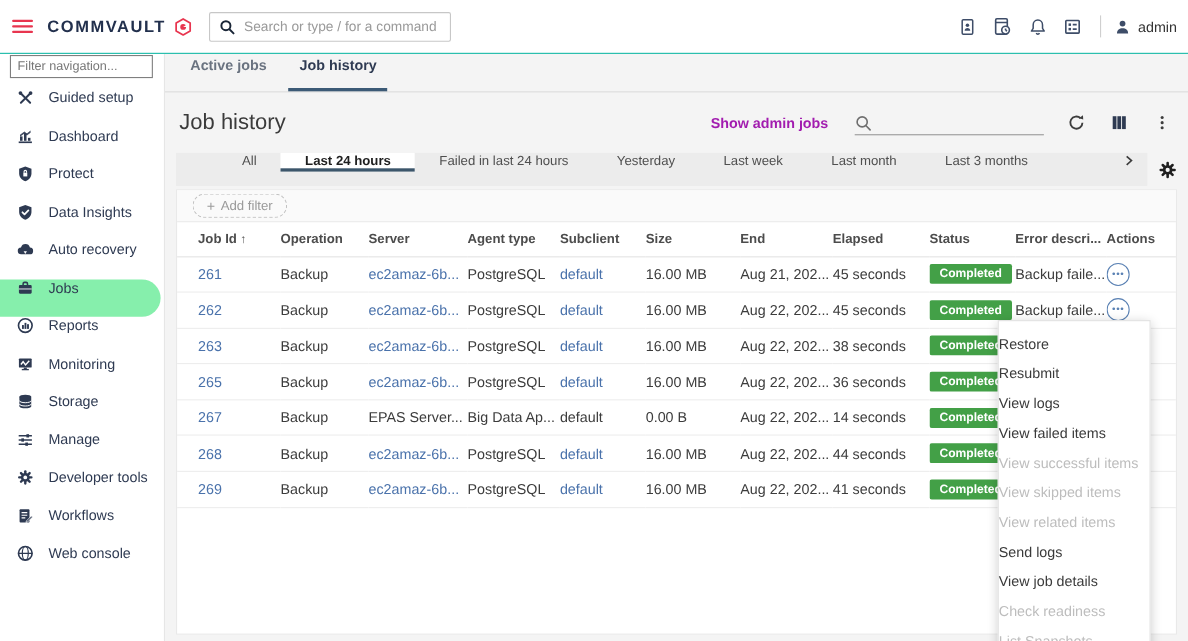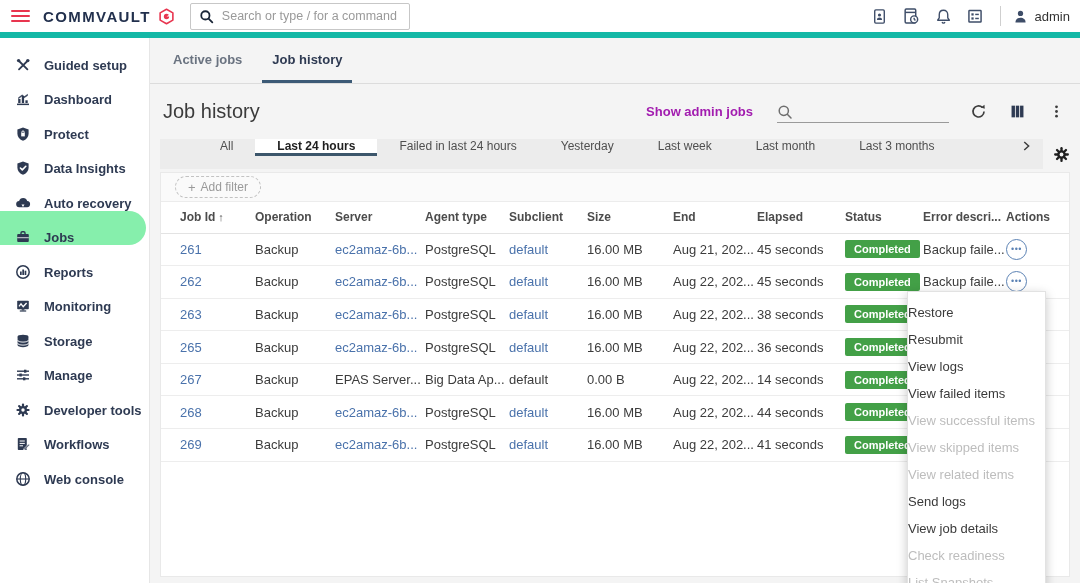--- a/index.html
+++ b/index.html
@@ -1,21 +1,21 @@
 <!DOCTYPE html>
 <html><head>
 <meta charset="utf-8">
 <style>
   * { margin:0; padding:0; box-sizing:border-box; }
   html,body { width:1080px; height:583px; overflow:hidden; }
   body { font-family:"Liberation Sans", sans-serif; background:#f4f4f4; position:relative; color:#3c3c3c; }
 
   
-  .topbar { position:absolute; top:0; left:0; right:0; height:38px; background:#fff;
-            border-bottom:6px solid #14b8a6; display:flex; align-items:center; z-index:20; }
+  .topbar { position:absolute; top:0; left:0; right:0; height:49px; background:#fff;
+            border-bottom:1px solid #14b8a6; display:flex; align-items:center; z-index:20; }
   .hamburger { margin-left:11px; width:19px; cursor:pointer; }
   .hamburger div { height:2.6px; background:#e8354f; border-radius:1px; margin:2.6px 0; }
   .logo-text { margin-left:13px; font-size:15px; font-weight:bold; letter-spacing:1.4px; color:#22304d; }
   .brand-hex { margin-left:7px; display:flex; }
   .topbar-search { margin-left:15px; width:220px; height:27px; border:1px solid #c7c7c7; border-radius:2px;
                    background:#fff; display:flex; align-items:center; padding:0 8px; gap:8px; }
   .topbar-search input { border:none; outline:none; flex:1; font-size:12.5px; color:#444;
                          font-family:"Liberation Sans", sans-serif; background:transparent; }
   .topbar-search input::placeholder { color:#9a9a9a; }
   .topbar-right { margin-left:auto; display:flex; align-items:center; padding-right:10px; }
@@ -23,22 +23,22 @@
   .tb-sep { width:1px; height:20px; background:#cfcfcf; margin:0 12px 0 15px; }
   .user-area { display:flex; align-items:flex-end; gap:7px; cursor:pointer; }
   .user-name { font-size:13px; color:#333; }
 
   
   .sidebar { position:absolute; top:38px; left:0; width:150px; bottom:0; background:#fff;
              border-right:1px solid #e6e6e6; z-index:10; }
   .filter-nav { margin:12px 9px 10px 9px; width:130px; height:21px; border:1px solid #7f7f7f;
                 font-size:11.5px; padding:0 6px; color:#444; font-family:"Liberation Sans", sans-serif; outline:none; }
   .filter-nav::placeholder { color:#777; }
-  .nav-item { height:34.5px; display:flex; align-items:flex-end; padding-left:15px; gap:13px;
-              font-size:13px; font-weight:bold; color:#2e3a52; cursor:pointer; }
+  .nav-item { height:34.5px; display:flex; align-items:flex-start; padding-left:15px; gap:13px;
+              font-size:13px; font-weight:normal; color:#2e3a52; cursor:pointer; }
   .nav-item.selected { background:#86efac; border-radius:0 18px 18px 0; margin-right:3px; }
   .nav-ico { width:16px; height:16px; flex:0 0 16px; display:flex; }
 
   
   .main { position:absolute; left:150px; top:38px; right:0; bottom:0; background:#f4f4f4; }
   .tabs-row { height:46px; border-bottom:1px solid #dcdcdc; display:flex; padding-left:13px; }
   .tab { display:flex; align-items:center; padding:0 10px; margin-right:10px; font-size:13px; font-weight:bold;
          color:#6a7380; border-bottom:3px solid transparent; cursor:pointer; }
   .tab.active { color:#2e3a52; border-bottom-color:#3c5a76; }
 
@@ -153,20 +153,21 @@
             <circle cx="8" cy="4.7" r="2.8"></circle>
             <path d="M2.6 14.3c0-3.4 2.4-5 5.4-5s5.4 1.6 5.4 5z"></path>
           </svg>
       </span>
       <span class="user-name">admin</span>
     </span>
   </div>
 </div>
 
 <div class="sidebar">
+  <input class="filter-nav" placeholder="Filter navigation..." style="">
   <div class="nav-item">
     <span class="nav-ico">
         <svg width="16" height="16" viewBox="0 0 16 16" stroke="#2e3a52" stroke-width="1.8" stroke-linecap="round">
           <line x1="4" y1="4" x2="12.4" y2="12.4"></line>
           <line x1="12.4" y1="4" x2="4" y2="12.4"></line>
           <circle cx="3.6" cy="3.6" r="1.7" fill="#2e3a52" stroke="none"></circle>
           <circle cx="12.8" cy="3.6" r="1.7" fill="#2e3a52" stroke="none"></circle>
         </svg>
       </span>
     <span>Guided setup</span>

